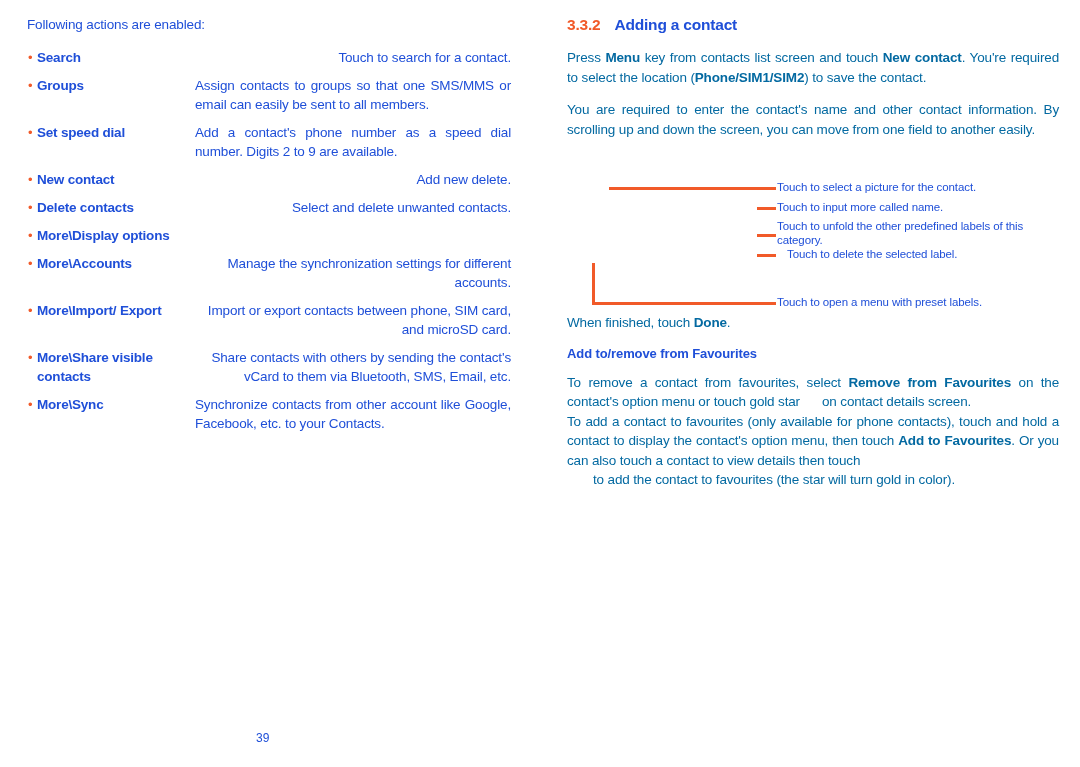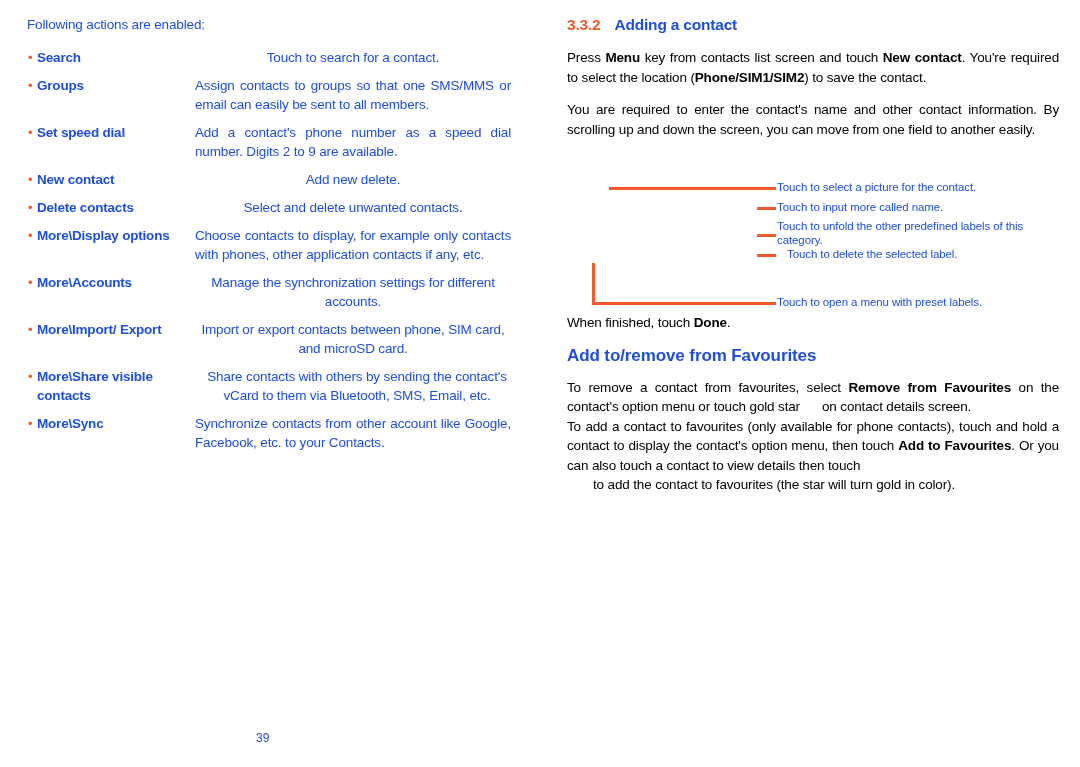--- a/index.html
+++ b/index.html
@@ -89,21 +89,21 @@
     width: 166px;
   }
   .desc {
     font-size: 13.5px;
     line-height: 19px;
     color: #1f4fd8;
     flex: 1 1 auto;
     text-align: justify;
     letter-spacing: -0.15px;
   }
-  .desc.nojust { text-align: center; }
+  .desc.nojust { text-align: right; }
 
   
   .sec-head {
     display: flex;
     align-items: flex-end;
     margin: 0 0 14px 0;
   }
   .sec-num {
     color: #f15a29;
     font-weight: bold;
@@ -114,31 +114,31 @@
   .sec-title {
     color: #1f4fd8;
     font-weight: bold;
     font-size: 15.5px;
     letter-spacing: -0.2px;
   }
 
   .para {
     font-size: 13.5px;
     line-height: 19.5px;
-    color: #000000;
+    color: #0369a1;
     margin: 0 0 13px 0;
     text-align: justify;
     letter-spacing: -0.15px;
   }
   .para.last { margin-bottom: 0; }
   .para b { font-weight: bold; }
 
   .subhead {
     font-weight: bold;
-    font-size: 17px;
+    font-size: 13px;
     color: #1f4fd8;
     margin: 0 0 12px 0;
     letter-spacing: -0.1px;
   }
 
   .indent-line {
     display: block;
     padding-left: 26px;
     text-align: left;
   }
@@ -221,21 +221,20 @@
 
         <div class="defrow">
           <span class="bullet">•</span>
           <span class="term">Delete contacts</span>
           <span class="desc nojust">Select and delete unwanted contacts.</span>
         </div>
 
         <div class="defrow">
           <span class="bullet">•</span>
           <span class="term">More\Display options</span>
-          <span class="desc">Choose contacts to display, for example only contacts with phones, other application contacts if any, etc.</span>
         </div>
 
         <div class="defrow">
           <span class="bullet">•</span>
           <span class="term">More\Accounts</span>
           <span class="desc nojust">Manage the synchronization settings for different accounts.</span>
         </div>
 
         <div class="defrow">
           <span class="bullet">•</span>

